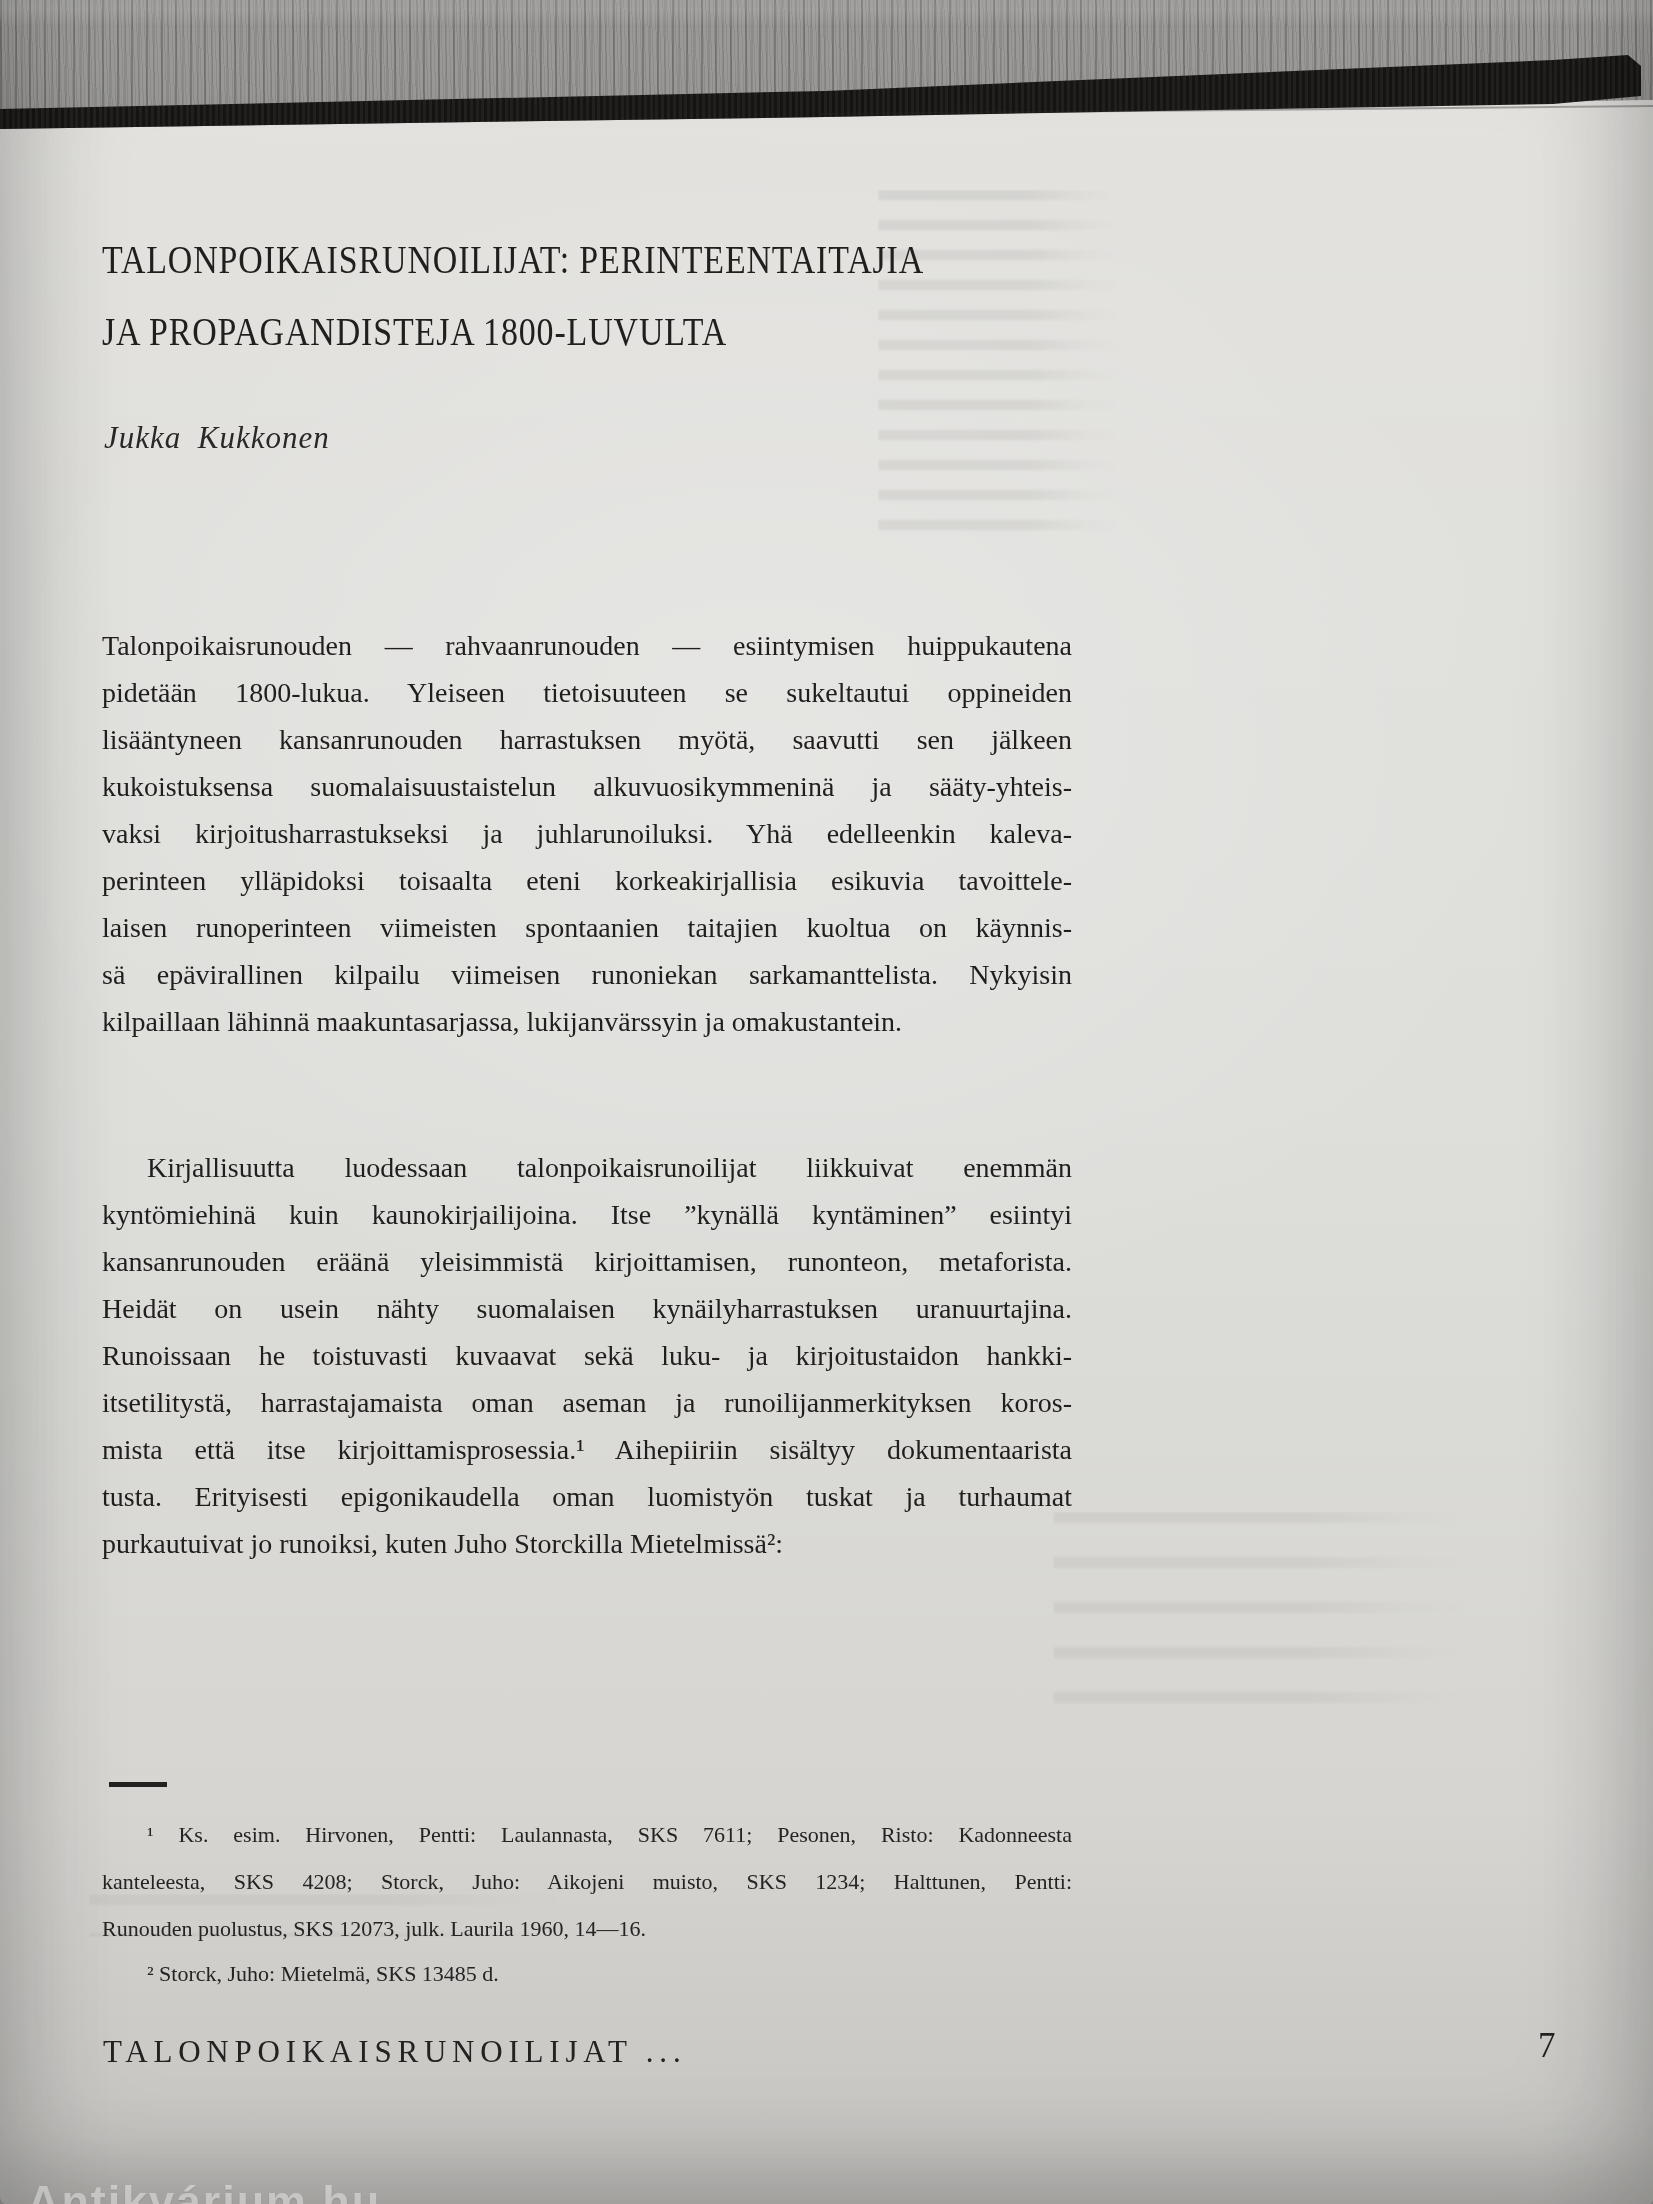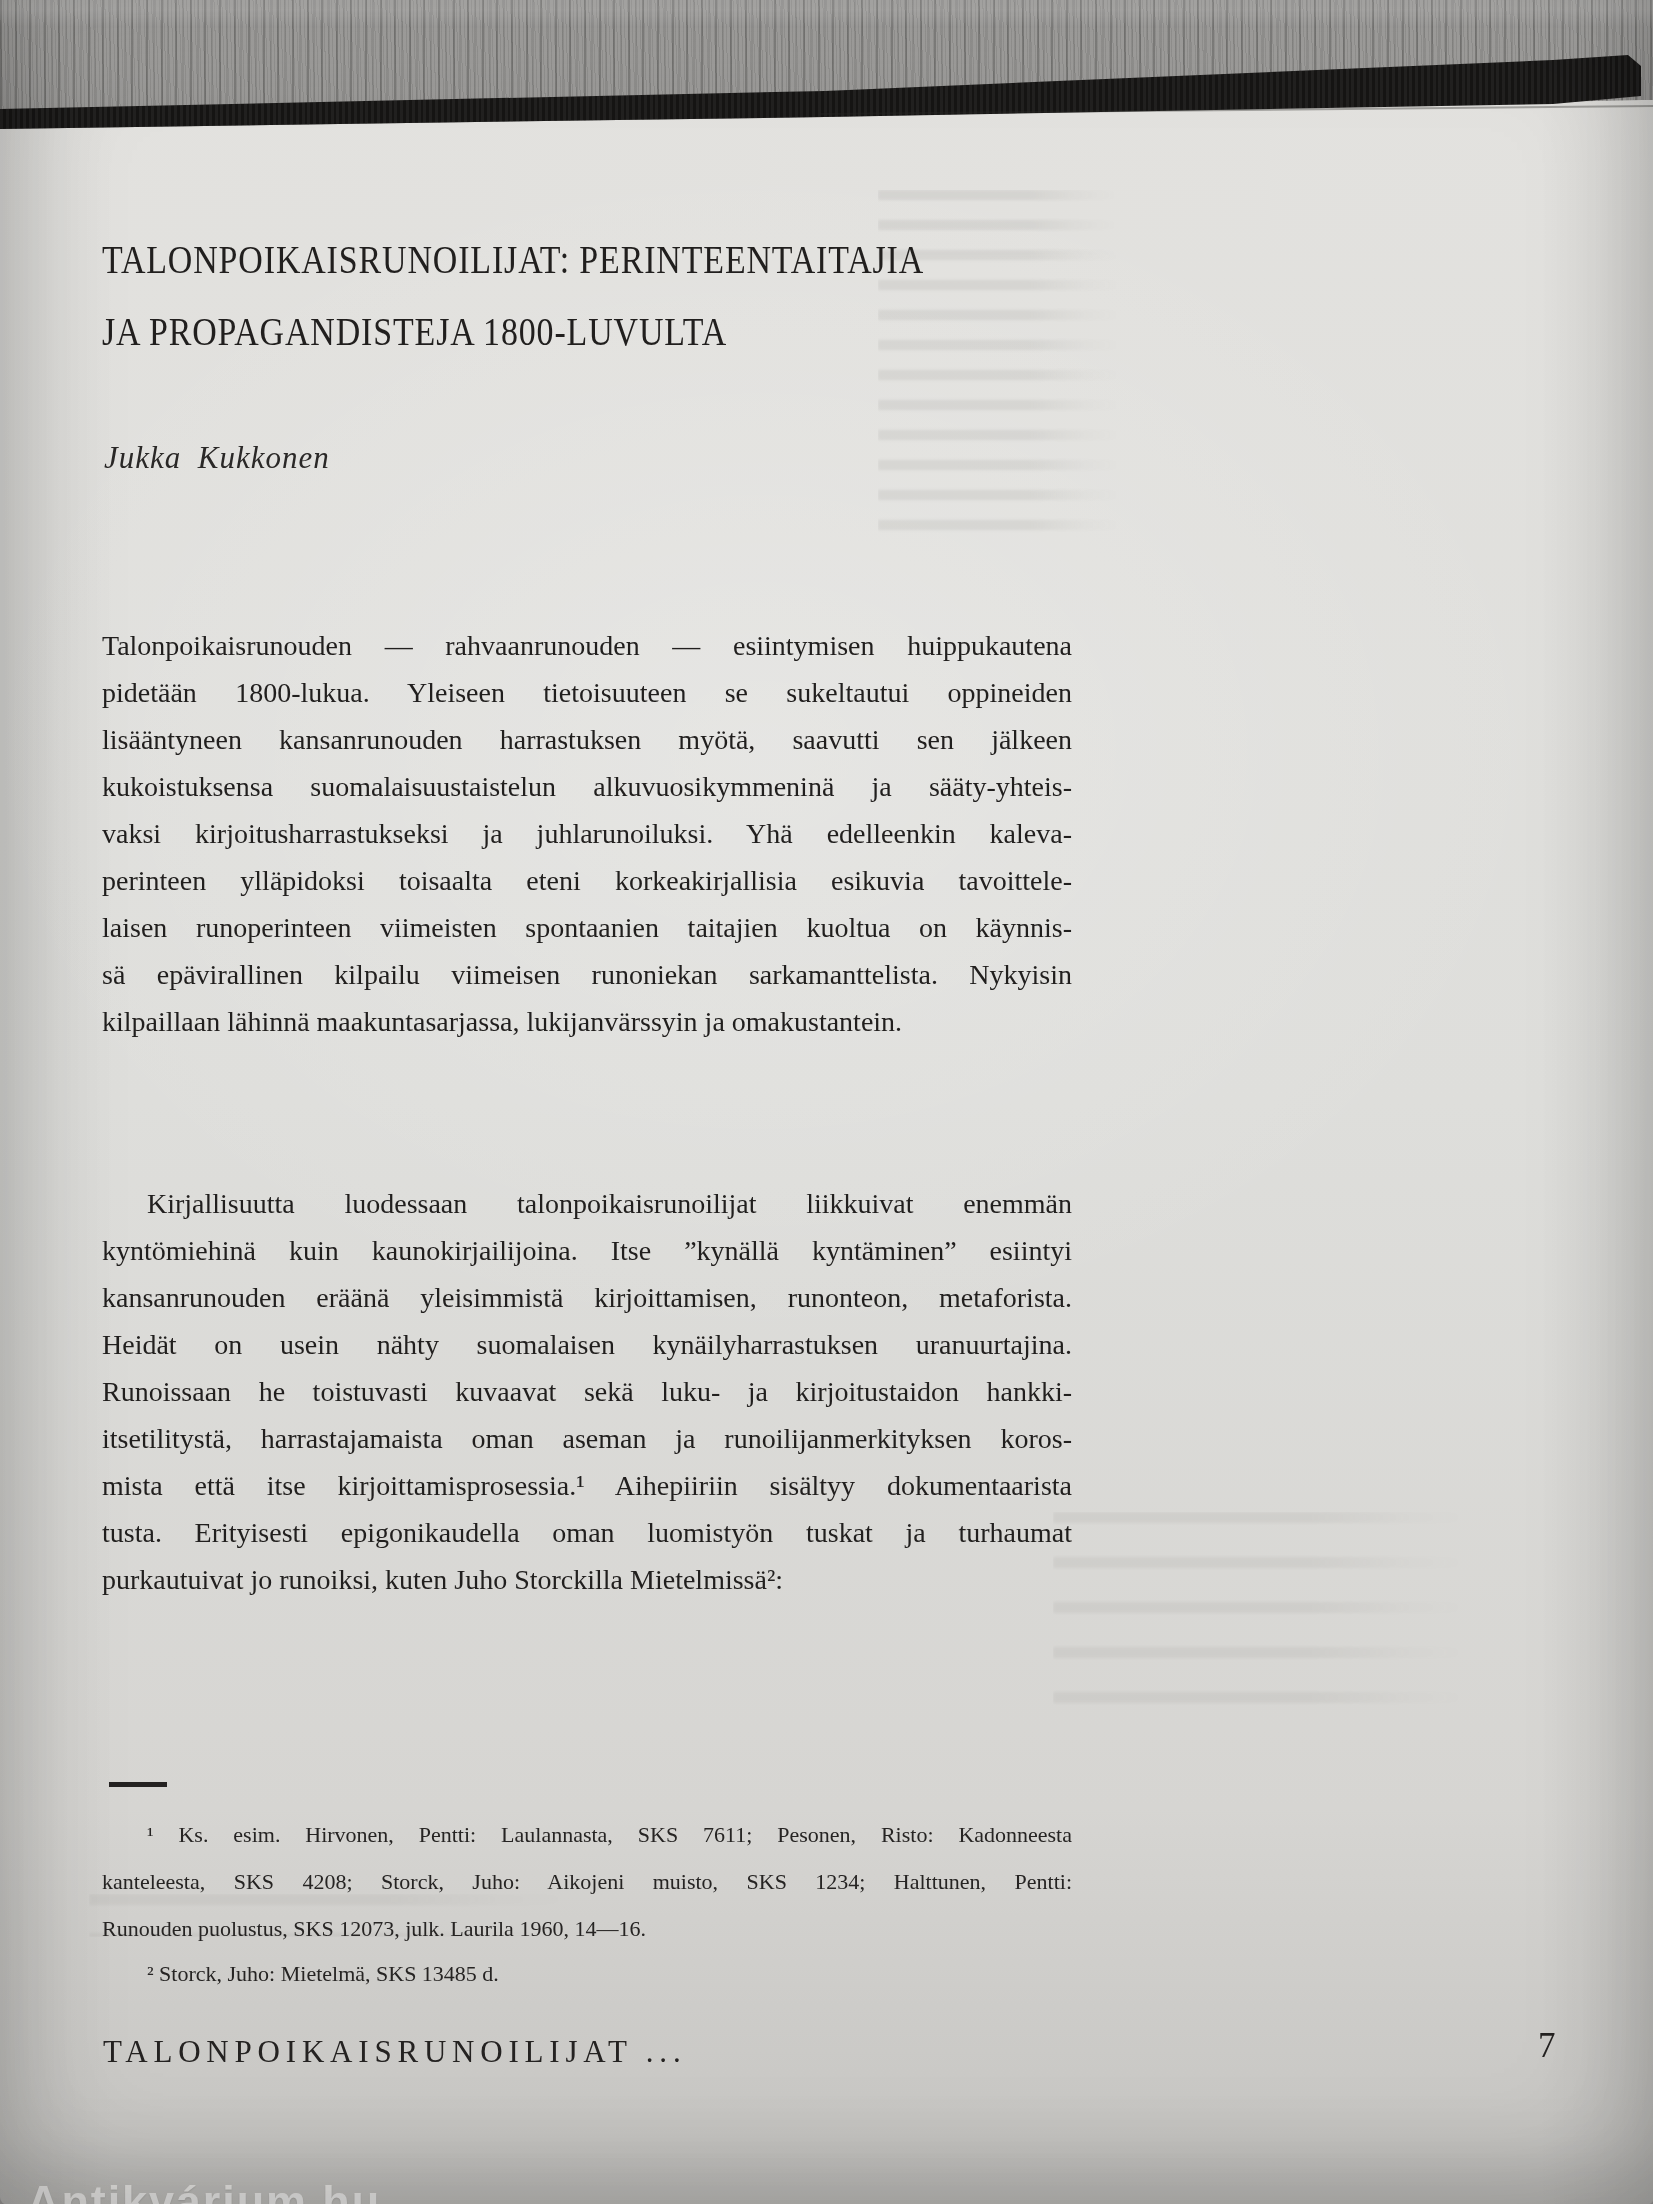--- a/index.html
+++ b/index.html
@@ -53,31 +53,31 @@
   }
 
   .title{
     position:absolute;left:102px;top:224px;margin:0;
     font-size:39px;font-weight:400;line-height:72px;letter-spacing:1px;
     transform:scaleX(.87);transform-origin:left top;
     color:var(--ink);white-space:nowrap;
   }
   .title .tl{display:block;}
   .author{
-    position:absolute;left:104px;top:440px;
+    position:absolute;left:104px;top:420px;
     font-size:31px;font-style:italic;letter-spacing:1px;word-spacing:7.8px;
     color:#2a2827;
   }
 
   .para{
     position:absolute;left:102px;width:970px;
     font-size:28px;line-height:47px;color:var(--ink);
   }
   .p1{top:622px;}
-  .p2{top:1180px;}
+  .p2{top:1144px;}
 
   .tline{text-align:justify;text-align-last:justify;}
   .tline.last{text-align-last:left;}
   .tline.ind{text-indent:45px;}
 
   .fnrule{
     position:absolute;left:109px;top:1782px;width:58px;height:4.9px;
     background:#242221;
   }
   .fn{

